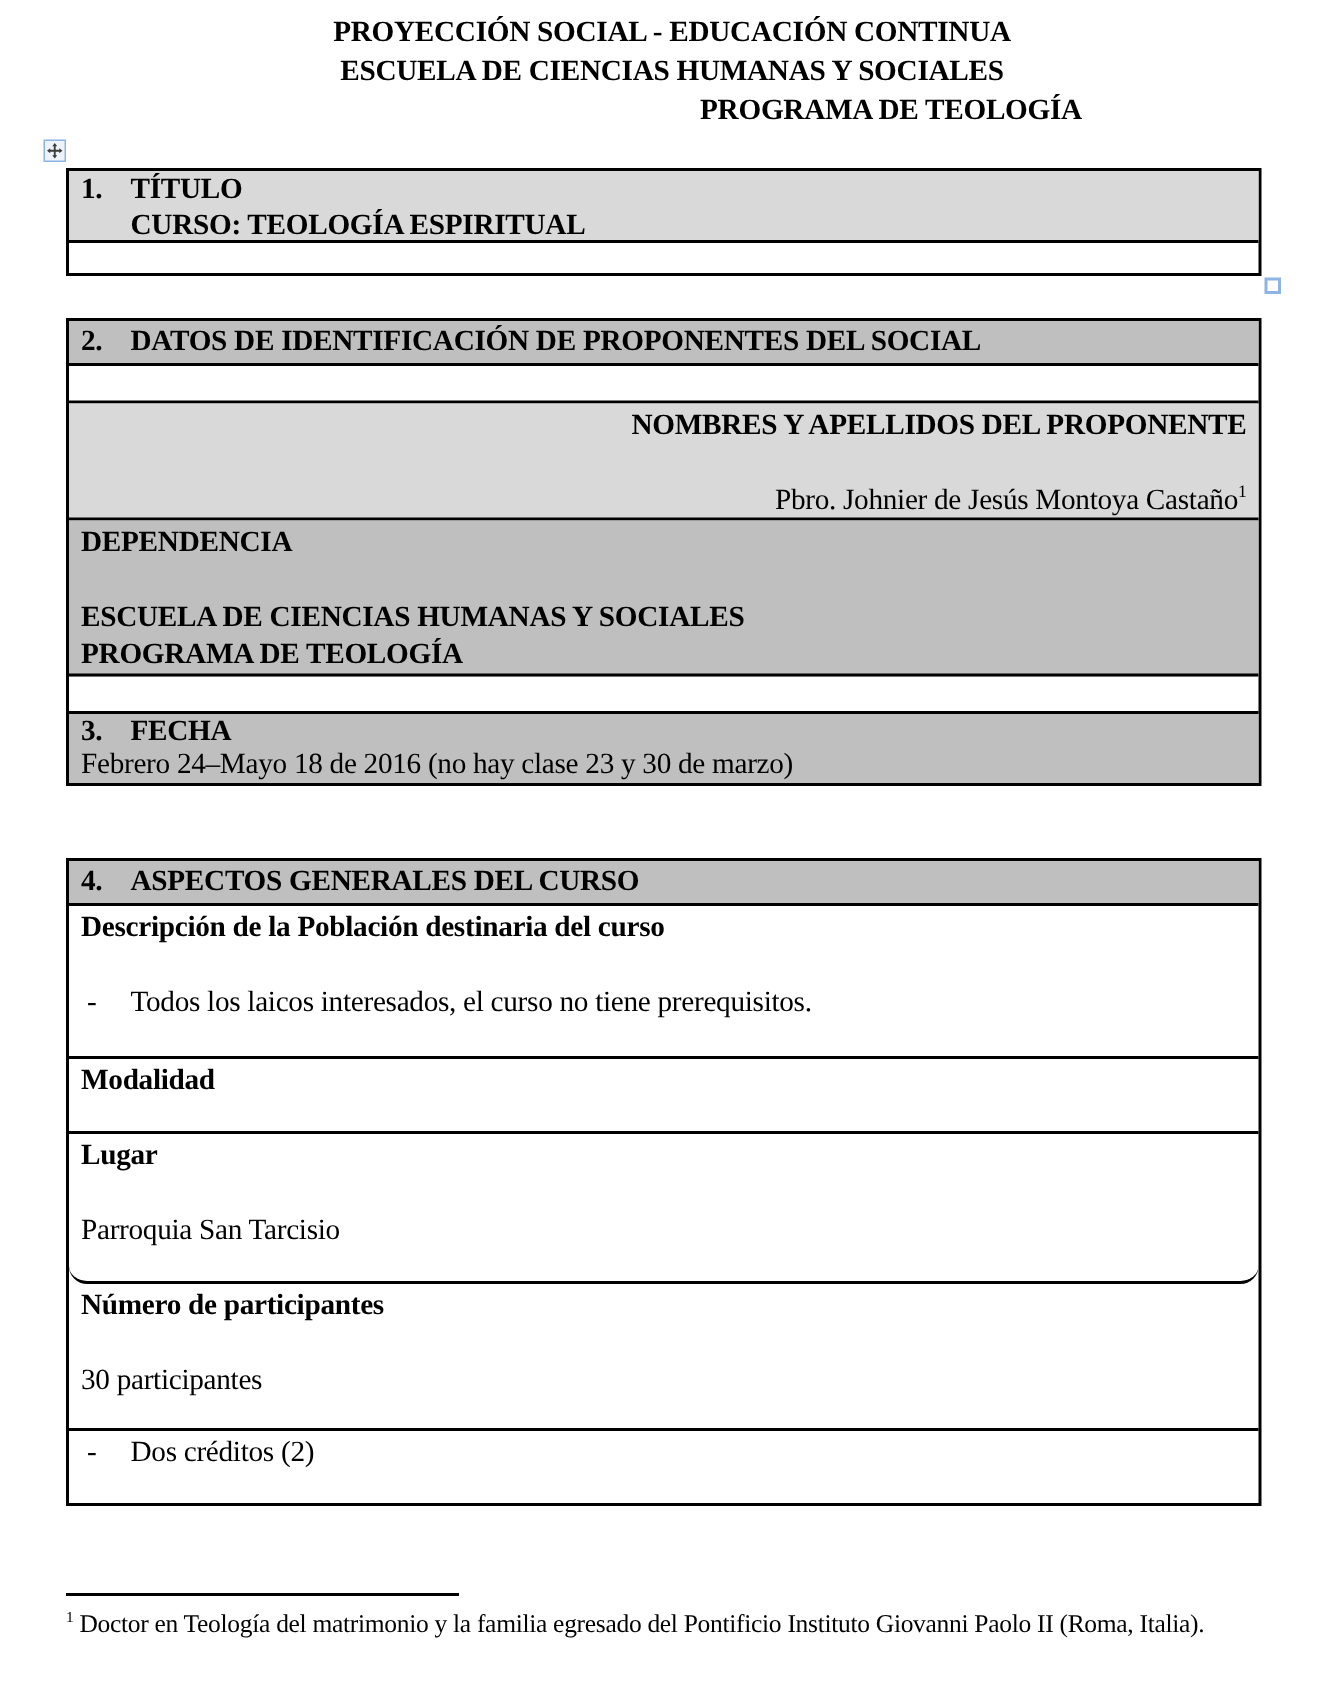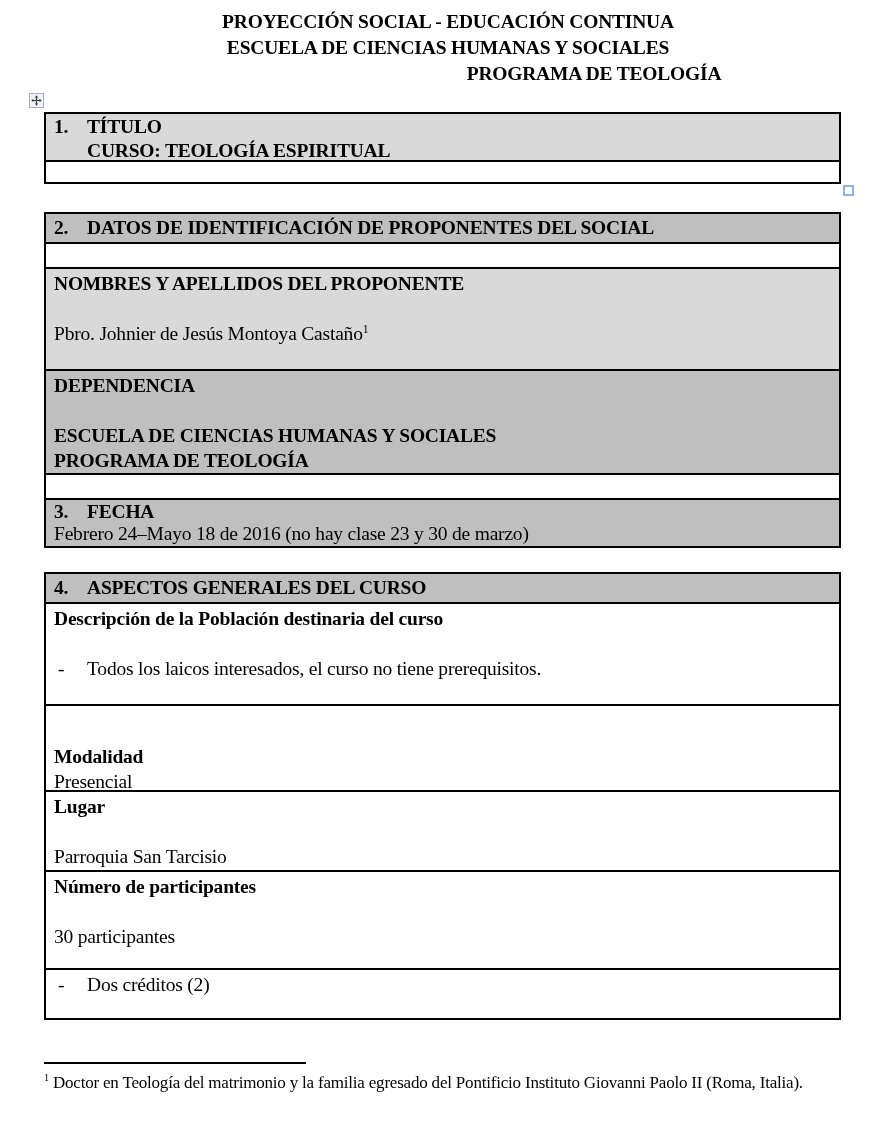--- a/index.html
+++ b/index.html
@@ -89,21 +89,21 @@
 <div class="resize-handle"></div>
 
 <div class="tbl" style="top:212px;">
   <div class="row gray bold" style="height:30px; line-height:26px; padding-top:1px;">
     <div class="num-row">
       <span class="num">2.</span>
       <div class="num-body">DATOS DE IDENTIFICACIÓN DE PROPONENTES DEL SOCIAL</div>
     </div>
   </div>
   <div class="row" style="height:25px;"></div>
-  <div class="row lightgray" style="height:102px;">
+  <div class="row lightgray" style="height:78px;text-align:right;">
     <div class="line bold">NOMBRES Y APELLIDOS DEL PROPONENTE</div>
     <div class="line blank"></div>
     <div class="line">
       <span>Pbro. Johnier de Jesús Montoya Castaño</span><sup>1</sup>
     </div>
   </div>
   <div class="row gray" style="height:104px;">
     <div class="line bold">DEPENDENCIA</div>
     <div class="line blank"></div>
     <div class="line bold">ESCUELA DE CIENCIAS HUMANAS Y SOCIALES</div>
@@ -129,26 +129,25 @@
 
   <div class="row" style="height:102px;">
     <div class="line bold">Descripción de la Población destinaria del curso</div>
     <div class="line blank"></div>
     <div class="dash-row">
       <span class="dash">-</span>
       <span>Todos los laicos interesados, el curso no tiene prerequisitos.</span>
     </div>
   </div>
 
-  <div class="row" style="height:50px;margin-top:36px;">
+  <div class="row" style="height:50px;">
     <div class="line bold">Modalidad</div>
-    <div class="line">Presencial</div>
   </div>
 
-  <div class="row" style="height:80px;">
+  <div class="row" style="height:100px;border-radius:12px;">
     <div class="line bold">Lugar</div>
     <div class="line blank"></div>
     <div class="line">Parroquia San Tarcisio</div>
   </div>
 
   <div class="row" style="height:98px;">
     <div class="line bold">Número de participantes</div>
     <div class="line blank"></div>
     <div class="line">30 participantes</div>
   </div>

